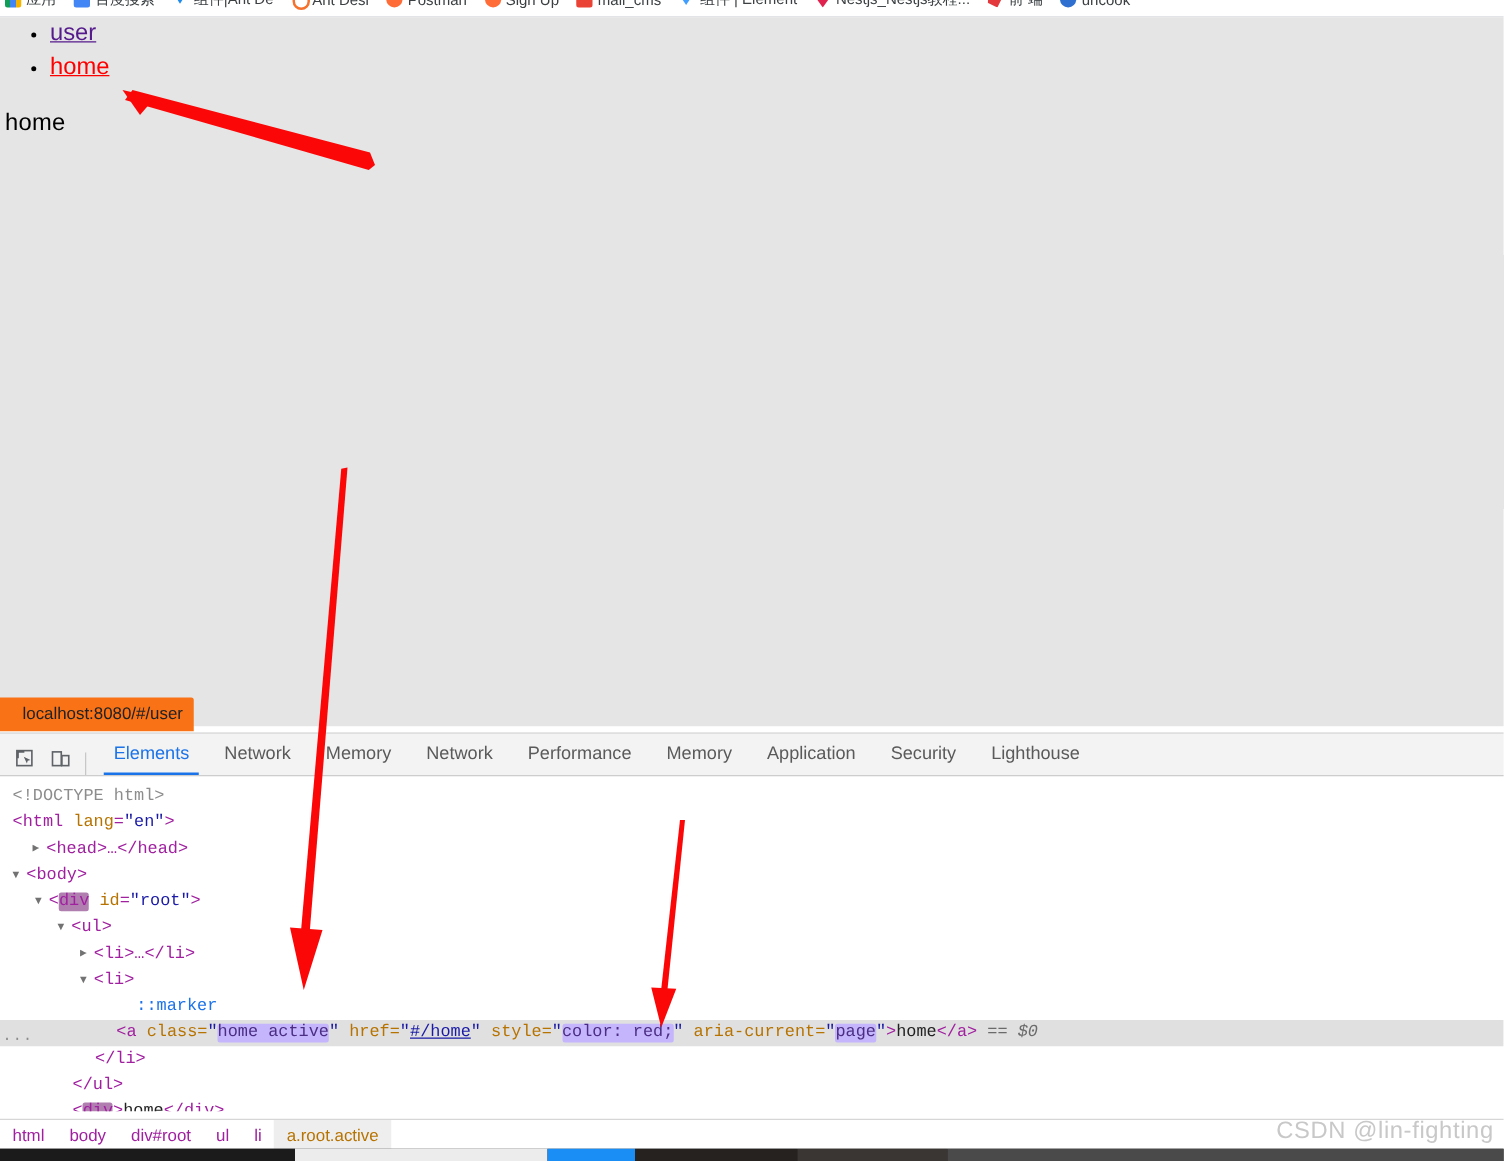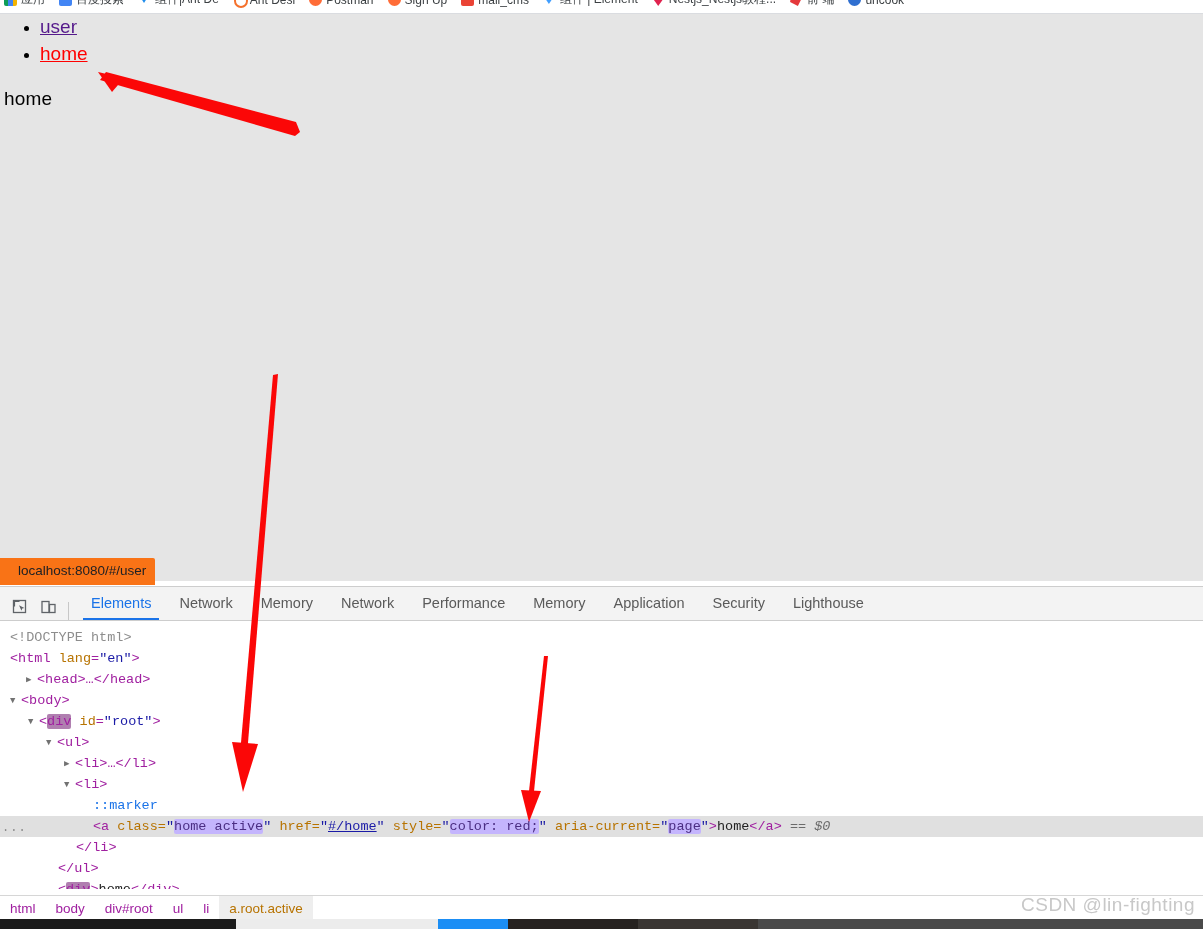--- a/index.html
+++ b/index.html
@@ -115,21 +115,21 @@
   .tw.closed::before { content: "\25B6"; }
   .tw.open::before  { content: "\25BC"; }
   .punct   { color: #a020a0; }
   .tag     { color: #a020a0; }
   .tagsel  { color: #a020a0; background: #b07fb0; border-radius:2px; }
   .attr    { color: #b77300; }
   .val     { color: #1a1aa6; }
   .valhl   { color: #4b2e83; background: #c4b5fd; border-radius: 2px; text-align: center; }
   .link-href { color: #1a1aa6; text-decoration: underline; cursor: pointer; }
   .comment { color: #8d8d8d; }
-  .pseudo  { color: #1a73e8; }
+  .pseudo  { color: #1a73e8; margin-left: 16px; }
   .txt     { color: #222; }
   .dollar  { color: #6b6b6b; font-style: italic; }
   .ellipsis-btn {
     position: absolute; left: 2px; top: 5px;
     color: #8a8a8a; font-size: 12px; letter-spacing: 1px; cursor: pointer;
   }
 
   
   .dt-breadcrumb {
     position: absolute; left: 0; bottom: 0; width: 1203px; height: 26px;

